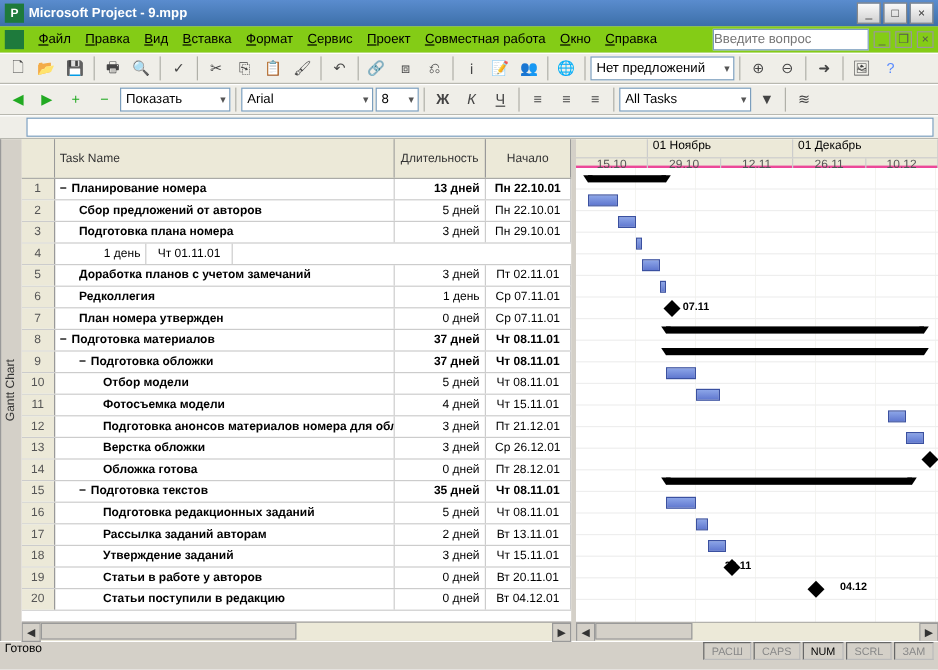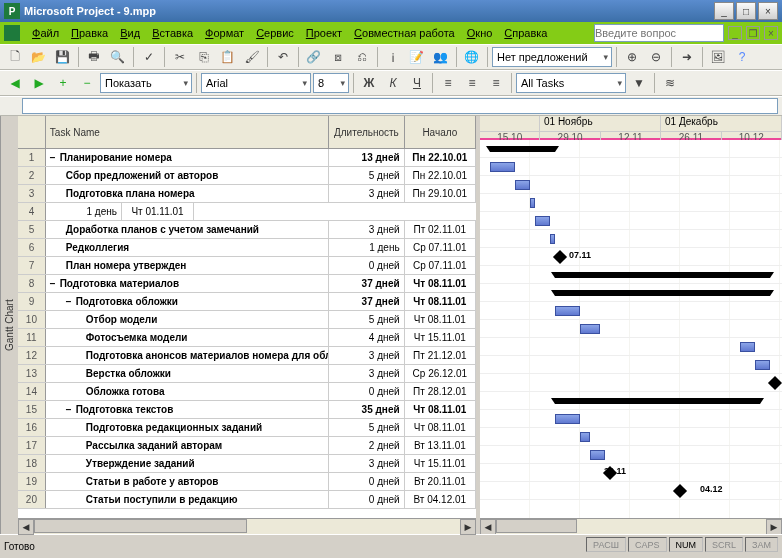--- a/index.html
+++ b/index.html
@@ -59,21 +59,21 @@
 .sumbar::before, .sumbar::after { content:""; position:absolute; top:0; border-top:6px solid #000; border-left:4px solid transparent; border-right:4px solid transparent; }
 .sumbar::before { left:-4px; } .sumbar::after { right:-4px; }
 .mile { position:absolute; top:4px; width:10px; height:10px; background:#000; transform:rotate(45deg); }
 .mile-lbl { position:absolute; top:2px; font-size:9px; font-weight:bold; }
 
 .hscroll { height:16px; background:#d4d0c8; border-top:1px solid #999; display:flex; }
 .hscroll .arrow { width:16px; height:16px; background:#d4d0c8; border:1px solid #999;display:flex;align-items:center;justify-content:center;font-size:9px;color:#333; }
 .hscroll .track { flex:1; background:#ece9d8; position:relative; }
 .hscroll .thumb { position:absolute; height:14px; top:0; background:#d4d0c8; border:1px solid #999; }
 
-.statusbar { height:18px; background:#d4d0c8; border-top:1px solid #fff; display:flex; align-items:flex-end; font-size:10px; padding:0 4px; }
+.statusbar { height:18px; background:#d4d0c8; border-top:1px solid #fff; display:flex; align-items:flex-start; font-size:10px; padding:0 4px; }
 .statusbar .cell { border:1px inset #bbb; padding:0 6px; height:15px; display:flex;align-items:center; margin-left:2px; color:#888; font-size:9px; }
 .statusbar .active { color:#000; }
 .statusbar .spacer { flex:1; }
 </style>
 </head>
 <body>
 
 <div class="titlebar">
   <div class="app-icon">P</div>
   <div class="title">Microsoft Project - 9.mpp</div>

